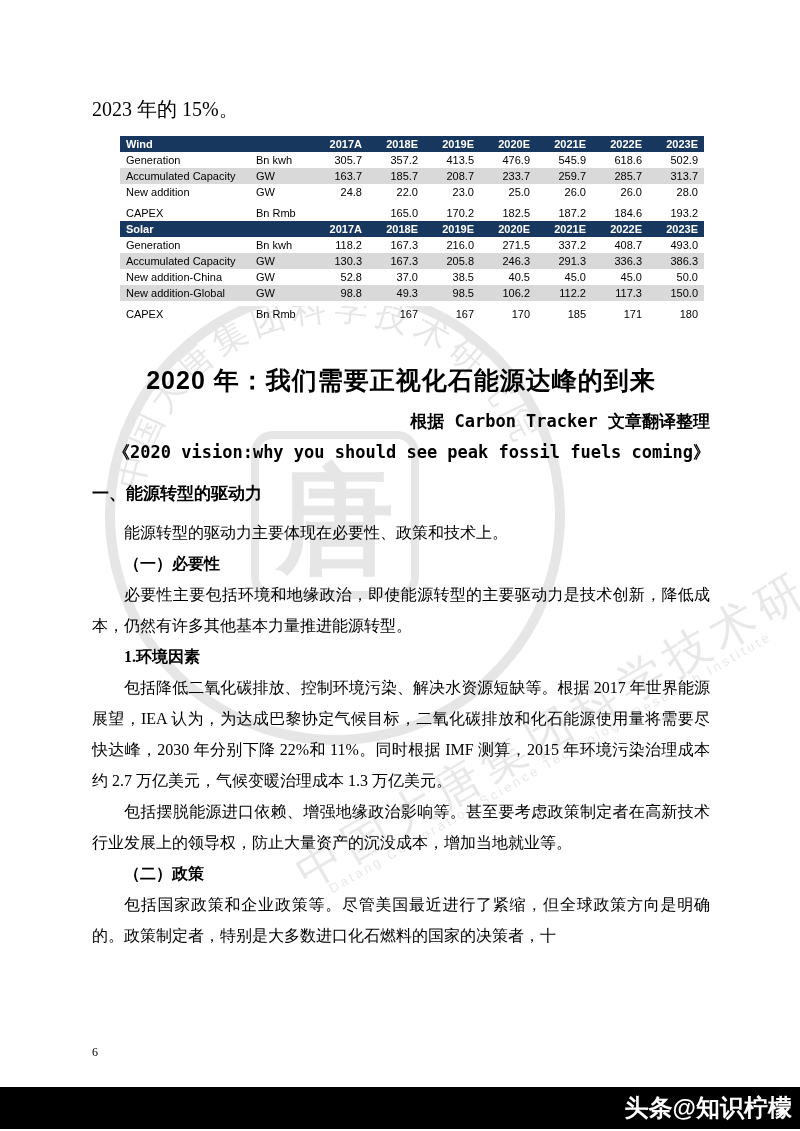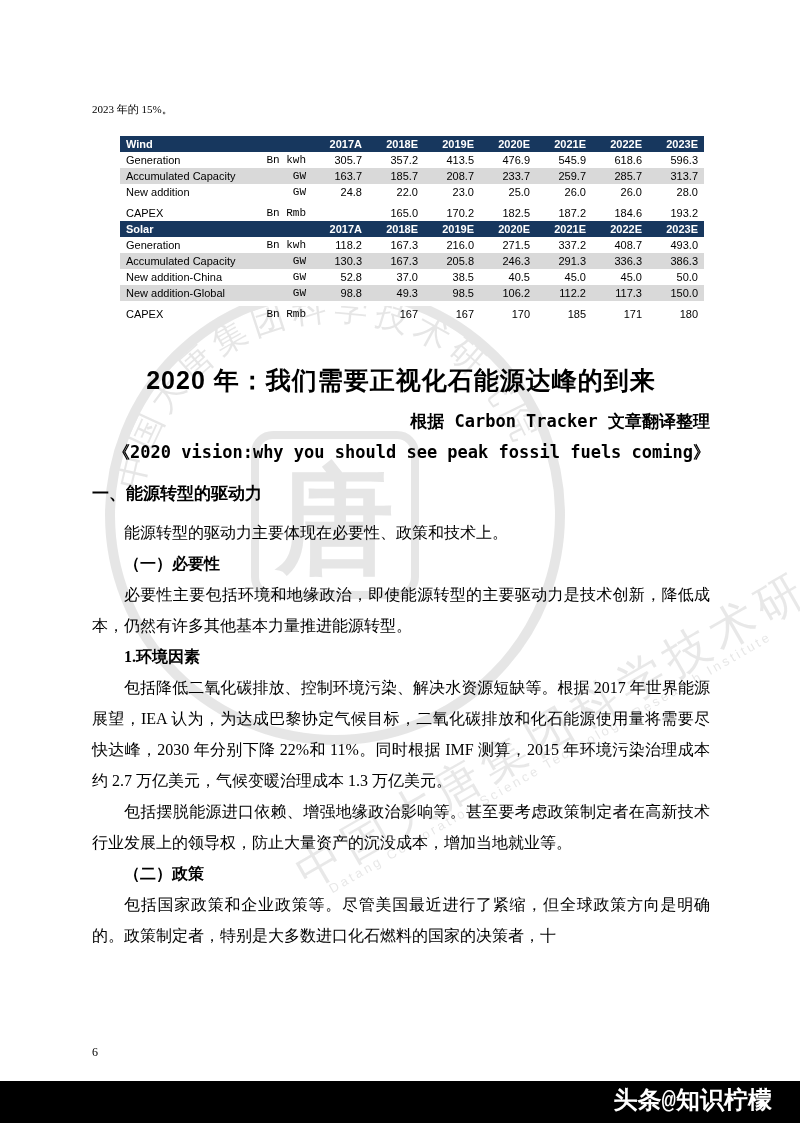--- a/index.html
+++ b/index.html
@@ -42,32 +42,32 @@
     white-space:nowrap;
     opacity:.32;
   }
   
   .content{
     position:relative;z-index:1;
     padding:98px 90px 0 92px;
   }
   .intro-frag{
     margin:0 0 16px 0;
-    font-size:11px;line-height:22px;
+    font-size:20px;line-height:22px;
   }
   
   table.fin{
     border-collapse:collapse;
     margin-left:28px;
     font-family:"Liberation Sans","DejaVu Sans",sans-serif;
     font-size:11px;
   }
   table.fin td{padding:1px 6px;height:14px;white-space:nowrap;}
   table.fin td.label{width:118px;text-align:left;}
-  table.fin td.unit{width:50px;text-align:right;font-family:Liberation Mono, monospace;}
+  table.fin td.unit{width:50px;text-align:left;}
   table.fin td.num{width:44px;text-align:right;}
   tr.section-header td{
     background:var(--header-bg,#17375E);
     color:#fff;font-weight:bold;
   }
   tr.shaded td{background:var(--shade,#D9D9D9);}
   tr.spacer td{height:5px;padding:0;background:#fff;}
   
   .doc-title{
     margin:40px 0 0 0;
@@ -96,28 +96,28 @@
     text-align:justify;
     text-indent:2em;
   }
   .body-para.bold{font-weight:bold;}
   
   .page-number{
     position:absolute;left:92px;top:1045px;z-index:1;
     font-size:12px;font-family:"Liberation Serif",serif;
   }
   .footer-bar{
-    position:absolute;left:0;bottom:8px;z-index:2;
+    position:absolute;left:0;bottom:2px;z-index:2;
     width:100%;height:42px;
     background:var(--footer-bg,#000);
     color:#fff;
-    font-family:Liberation Mono, monospace;
+    font-family:Liberation Sans, sans-serif;
     font-size:24px;font-weight:bold;
     line-height:42px;text-align:right;
-    box-sizing:border-box;padding-right:28px;
+    box-sizing:border-box;padding-right:8px;
   }
 </style>
 </head>
 <body>
 
 <div class="page">
 
   <div class="watermark">
     <svg class="seal" width="500" height="500" viewBox="0 0 500 500">
       <defs>
@@ -153,21 +153,21 @@
           </tr>
           <tr>
             <td class="label">Generation</td>
             <td class="unit">Bn kwh</td>
             <td class="num">305.7</td>
             <td class="num">357.2</td>
             <td class="num">413.5</td>
             <td class="num">476.9</td>
             <td class="num">545.9</td>
             <td class="num">618.6</td>
-            <td class="num">596.3</td>
+            <td class="num">502.9</td>
           </tr>
           <tr class="shaded">
             <td class="label">Accumulated Capacity</td>
             <td class="unit">GW</td>
             <td class="num">163.7</td>
             <td class="num">185.7</td>
             <td class="num">208.7</td>
             <td class="num">233.7</td>
             <td class="num">259.7</td>
             <td class="num">285.7</td>

